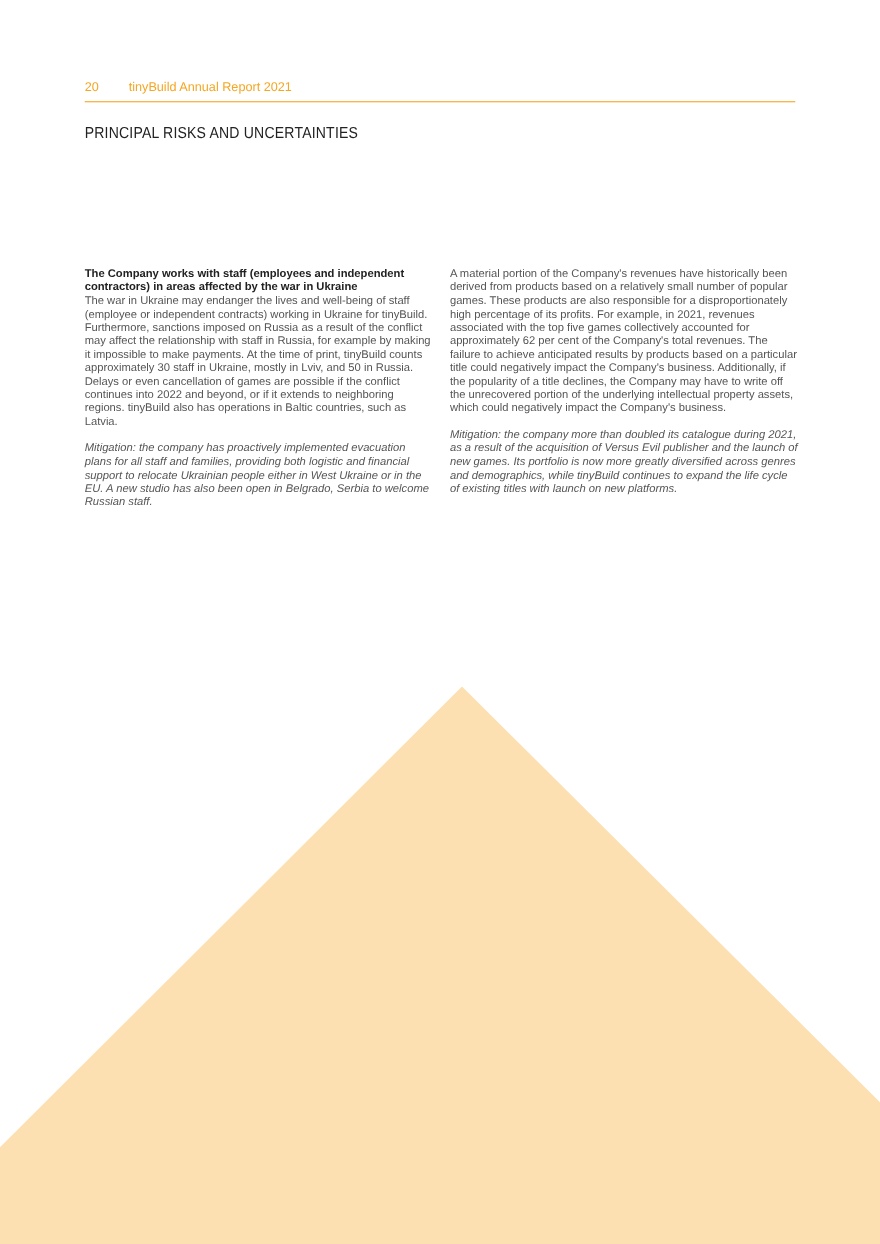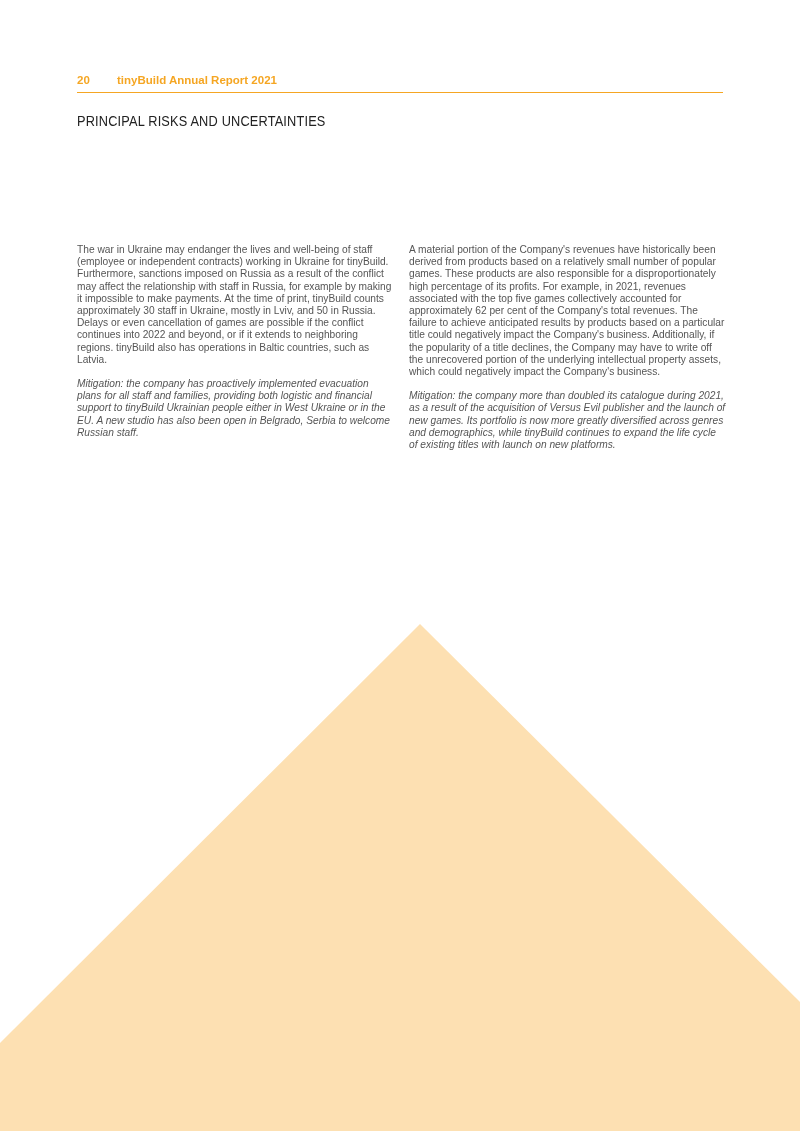--- a/index.html
+++ b/index.html
@@ -7,21 +7,21 @@
       width: 800px; height: 1131px; position: relative; overflow: hidden;
       background: #ffffff;
       font-family: "Liberation Sans", "DejaVu Sans", sans-serif;
     }
     .bg-triangle {
       position: absolute; left: 0; top: 0; width: 800px; height: 1131px;
       z-index: 0;
     }
     .header {
       position: absolute; left: 77px; top: 74px; width: 646px;
-      font-size: 11.5px; font-weight: bold; color: #f5a623;
+      font-size: 11.5px; font-weight: normal; color: #f5a623;
       z-index: 1;
     }
     .header .page-num { display: inline-block; width: 40px; }
     .header-rule {
       position: absolute; left: 77px; top: 92px; width: 646px; height: 1px;
       background: #f5a623; z-index: 1;
     }
     .page-title {
       position: absolute; left: 77px; top: 113px;
       font-size: 14.5px; color: #222; letter-spacing: 0.2px;
@@ -50,20 +50,21 @@
 </svg>
 
 <div class="header">
   <span class="page-num">20</span><span>tinyBuild Annual Report 2021</span>
 </div>
 <div class="header-rule"></div>
 
 <div class="page-title">PRINCIPAL RISKS AND UNCERTAINTIES</div>
 
 <div class="col left">
+  <h3>The Company works with staff (employees and independent contractors) in areas affected by the war in Ukraine</h3>
   <p>The war in Ukraine may endanger the lives and well-being of staff (employee or independent contracts) working in Ukraine for tinyBuild. Furthermore, sanctions imposed on Russia as a result of the conflict may affect the relationship with staff in Russia, for example by making it impossible to make payments. At the time of print, tinyBuild counts approximately 30 staff in Ukraine, mostly in Lviv, and 50 in Russia. Delays or even cancellation of games are possible if the conflict continues into 2022 and beyond, or if it extends to neighboring regions. tinyBuild also has operations in Baltic countries, such as Latvia.</p>
-  <p class="mitigation">Mitigation: the company has proactively implemented evacuation plans for all staff and families, providing both logistic and financial support to tinyBuild Ukrainian people either in West Ukraine or in the EU. A new studio has also been open in Belgrado, Serbia to welcome Russian staff.</p>
+  <p class="mitigation">Mitigation: the company has proactively implemented evacuation plans for all staff and families, providing both logistic and financial support to relocate Ukrainian people either in West Ukraine or in the EU. A new studio has also been open in Belgrado, Serbia to welcome Russian staff.</p>
 </div>
 
 <div class="col right">
   <p>A material portion of the Company's revenues have historically been derived from products based on a relatively small number of popular games. These products are also responsible for a disproportionately high percentage of its profits. For example, in 2021, revenues associated with the top five games collectively accounted for approximately 62 per cent of the Company's total revenues. The failure to achieve anticipated results by products based on a particular title could negatively impact the Company's business. Additionally, if the popularity of a title declines, the Company may have to write off the unrecovered portion of the underlying intellectual property assets, which could negatively impact the Company's business.</p>
   <p class="mitigation">Mitigation: the company more than doubled its catalogue during 2021, as a result of the acquisition of Versus Evil publisher and the launch of new games. Its portfolio is now more greatly diversified across genres and demographics, while tinyBuild continues to expand the life cycle of existing titles with launch on new platforms.</p>
 </div>
 
 </body></html>

